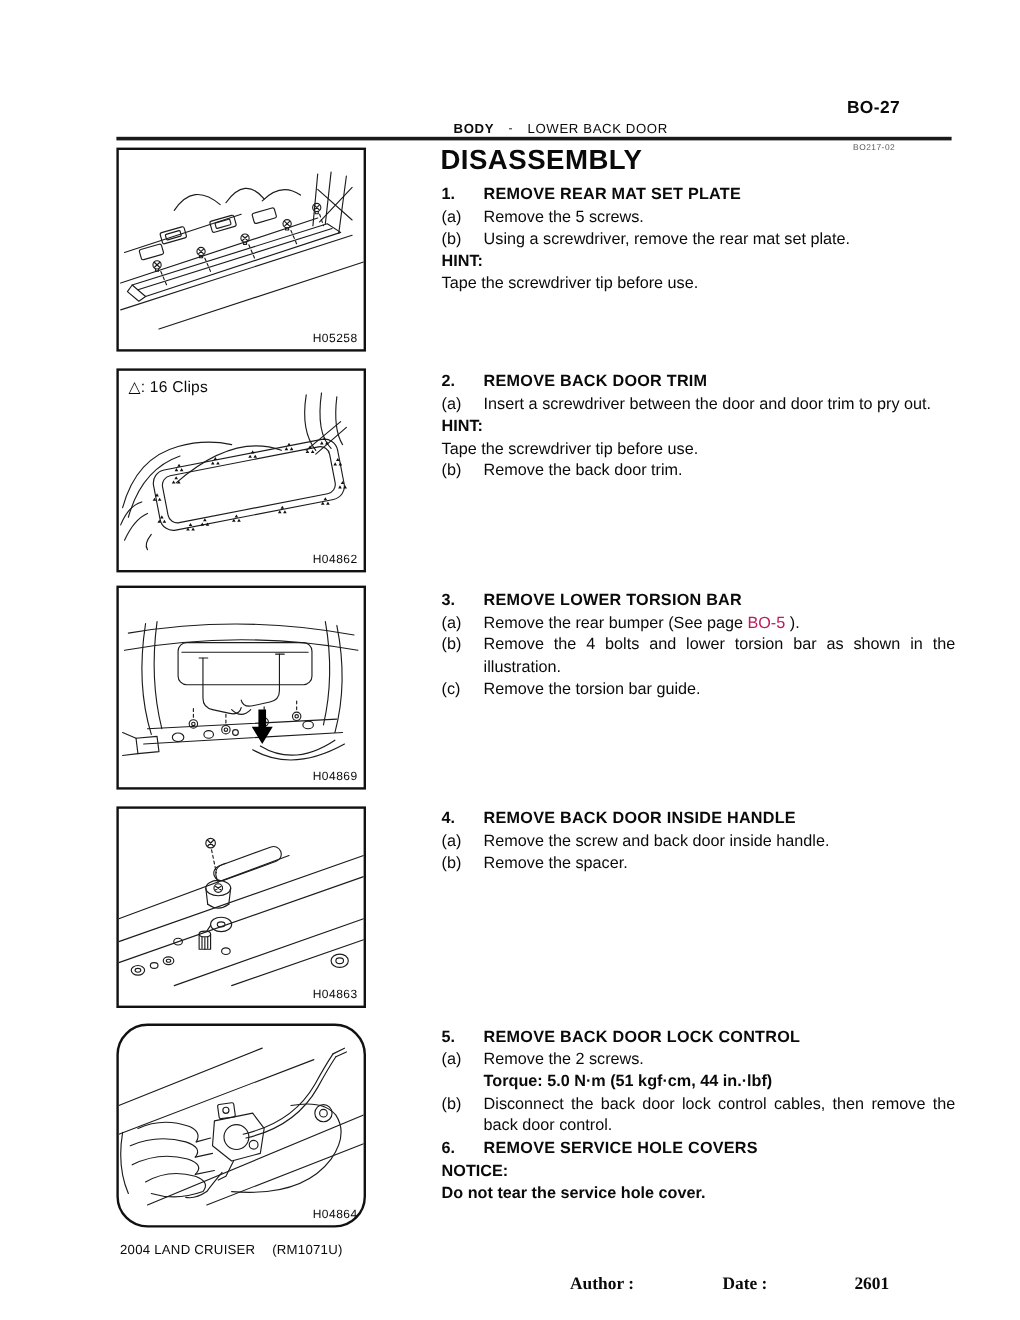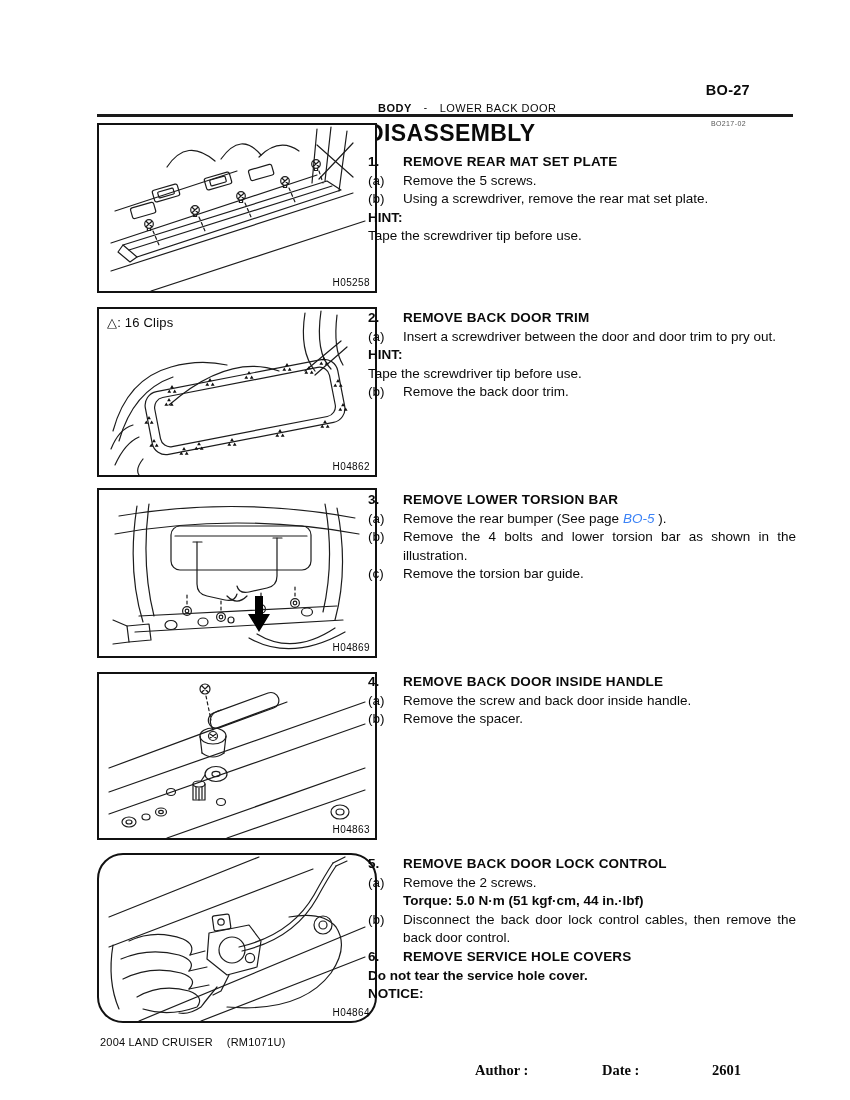--- a/index.html
+++ b/index.html
@@ -9,37 +9,37 @@
   
   .bo-code   { position:absolute; top:62px; right:100px; font-size:14.5px; font-weight:bold; letter-spacing:.3px; }
   .crumb     { position:absolute; top:82px; left:378px; font-size:11px; letter-spacing:.5px; white-space:nowrap; }
   .crumb .sec{ font-weight:bold; }
   .crumb .sep{ display:inline-block; margin:0 12px; font-size:10px; transform:translateY(-1px); }
   .rule      { position:absolute; left:97px; top:94px; width:696px; height:3px; background:#1a1a1a; }
   .doc-code  { position:absolute; top:100px; right:104px; font-size:7px; color:#555; letter-spacing:.4px; }
   .title     { position:absolute; left:367px; top:100px; margin:0; font-size:23px; font-weight:bold; letter-spacing:.4px; }
 
   
-  .fig { position:absolute; left:97px; width:280px; border:2px solid #111; box-sizing:border-box; background:#fff; }
+  .fig { position:absolute; left:97px; width:208px; border:2px solid #111; box-sizing:border-box; background:#fff; }
   .fig svg { position:absolute; left:0; top:0; width:100%; height:100%; }
   .fig-code  { position:absolute; right:5px; bottom:3px; font-size:10px; letter-spacing:.4px; }
   .fig-annot { position:absolute; left:8px; top:6px; font-size:13px; letter-spacing:.2px; }
   .art { stroke:#1c1c1c; fill:none; stroke-width:1.2; stroke-linecap:round; stroke-linejoin:round; }
 
   
   .step { position:absolute; left:368px; width:428px; font-size:13.5px; line-height:18.6px; }
   .row  { display:flex; }
   .lab  { flex:0 0 35px; }
   .txt  { flex:1; text-align:justify; }
   .head .lab { font-weight:bold; }
   .head .txt { font-weight:bold; text-align:left; letter-spacing:.2px; }
   .plain { text-align:left; }
   .bold  { font-weight:bold; }
   .torque{ margin-left:35px; font-weight:bold; }
-  .link  { color:#3b82f6; cursor:pointer;font-style:italic; }
+  .link  { color:#be185d; cursor:pointer; }
 
   
   .foot-left   { position:absolute; left:100px; top:1016px; font-size:11px; letter-spacing:.2px; }
   .foot-left .mcode { margin-left:14px; }
   .foot-serif  { position:absolute; top:1042px; font-family:"Liberation Serif", serif; font-weight:bold; font-size:14.5px; }
   .f-author { left:475px; } .f-date { left:602px; } .f-page { left:712px; }
 </style>
 </head>
 <body>
 
@@ -309,22 +309,22 @@
     </div>
     <div class="torque">Torque: 5.0 N·m (51 kgf·cm, 44 in.·lbf)</div>
     <div class="row">
       <span class="lab">(b)</span>
       <span class="txt">Disconnect the back door lock control cables, then remove the back door control.</span>
     </div>
     <div class="row head">
       <span class="lab">6.</span>
       <span class="txt">REMOVE SERVICE HOLE COVERS</span>
     </div>
+    <div class="plain bold">NOTICE:</div>
     <div class="plain bold">Do not tear the service hole cover.</div>
-    <div class="plain bold">NOTICE:</div>
   </div>
 
   <div class="foot-left">
     <span>2004 LAND CRUISER</span><span class="mcode">(RM1071U)</span>
   </div>
   <div class="foot-serif f-author">Author :</div>
   <div class="foot-serif f-date">Date :</div>
   <div class="foot-serif f-page">2601</div>
 
 </div>

